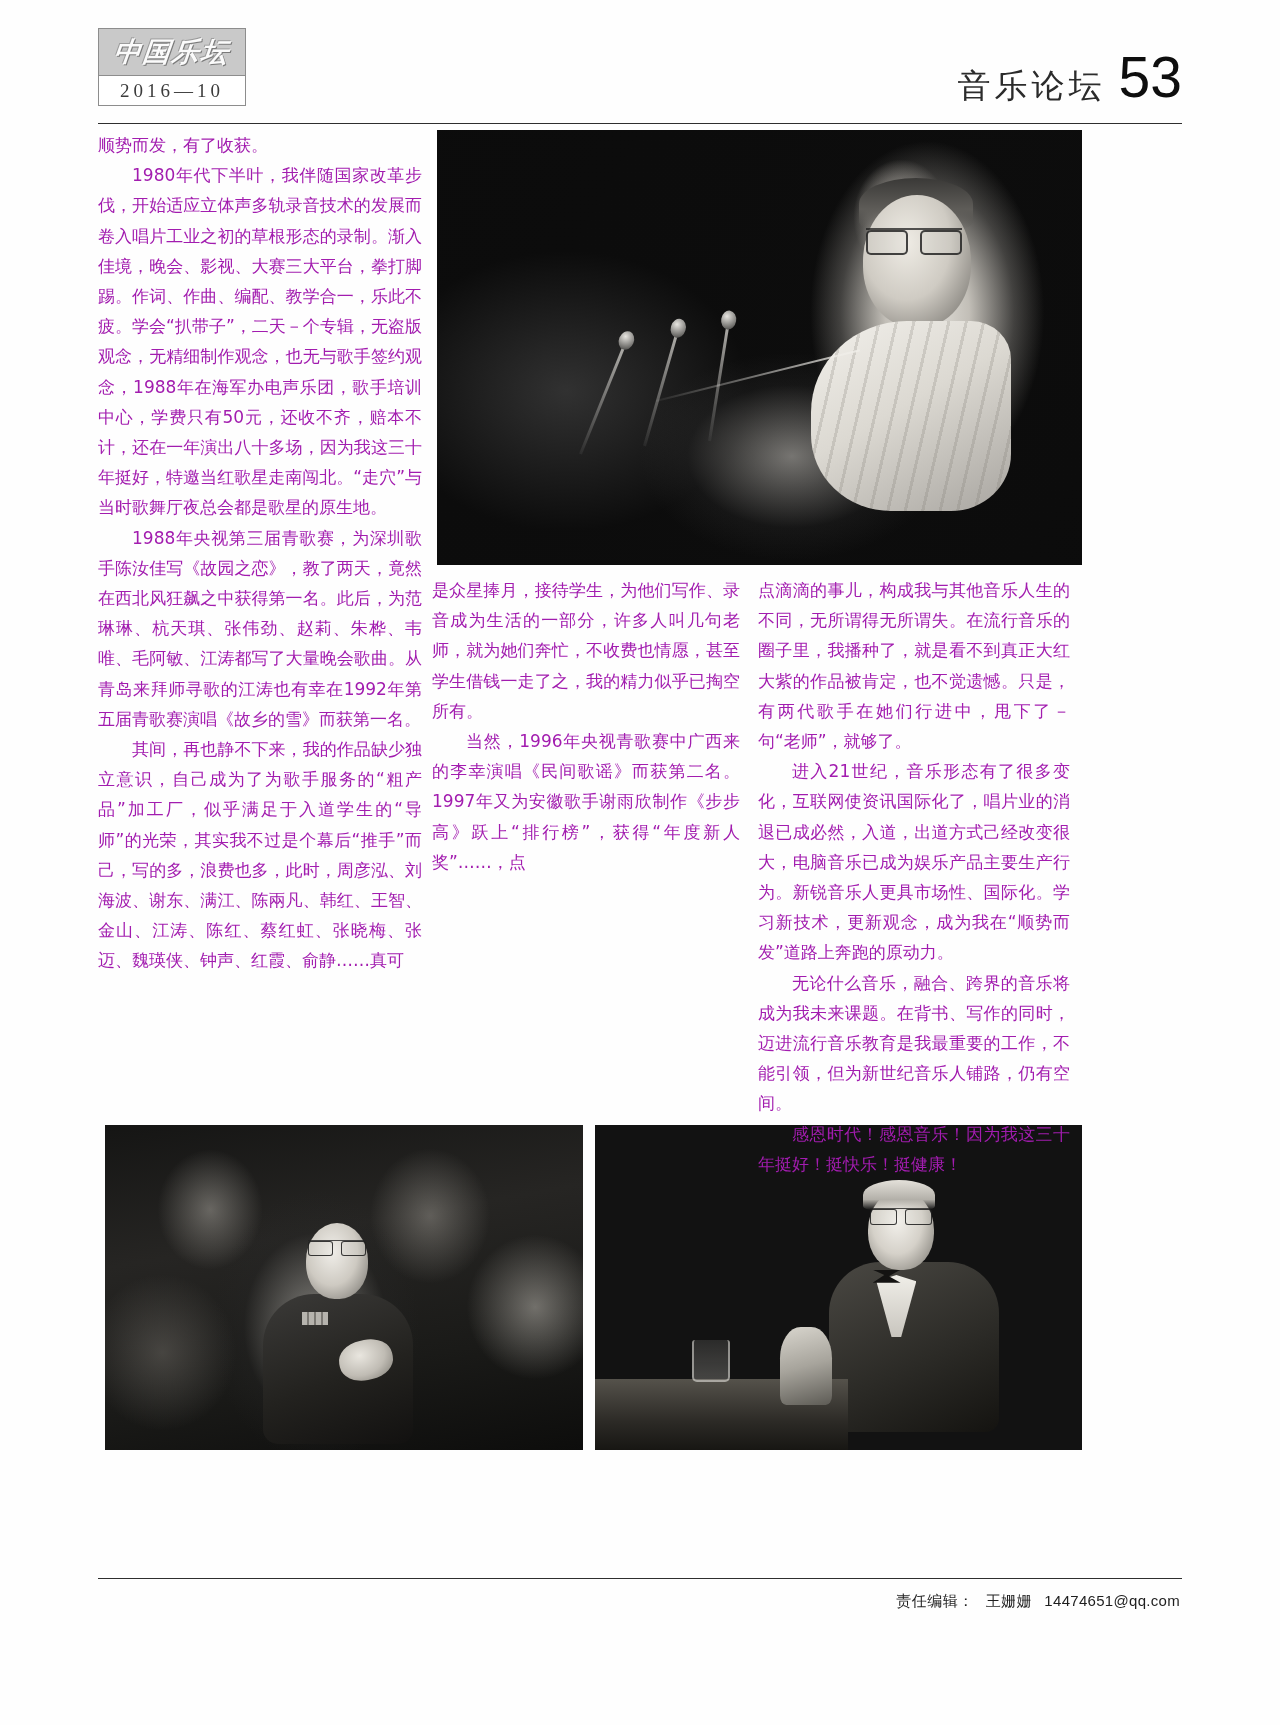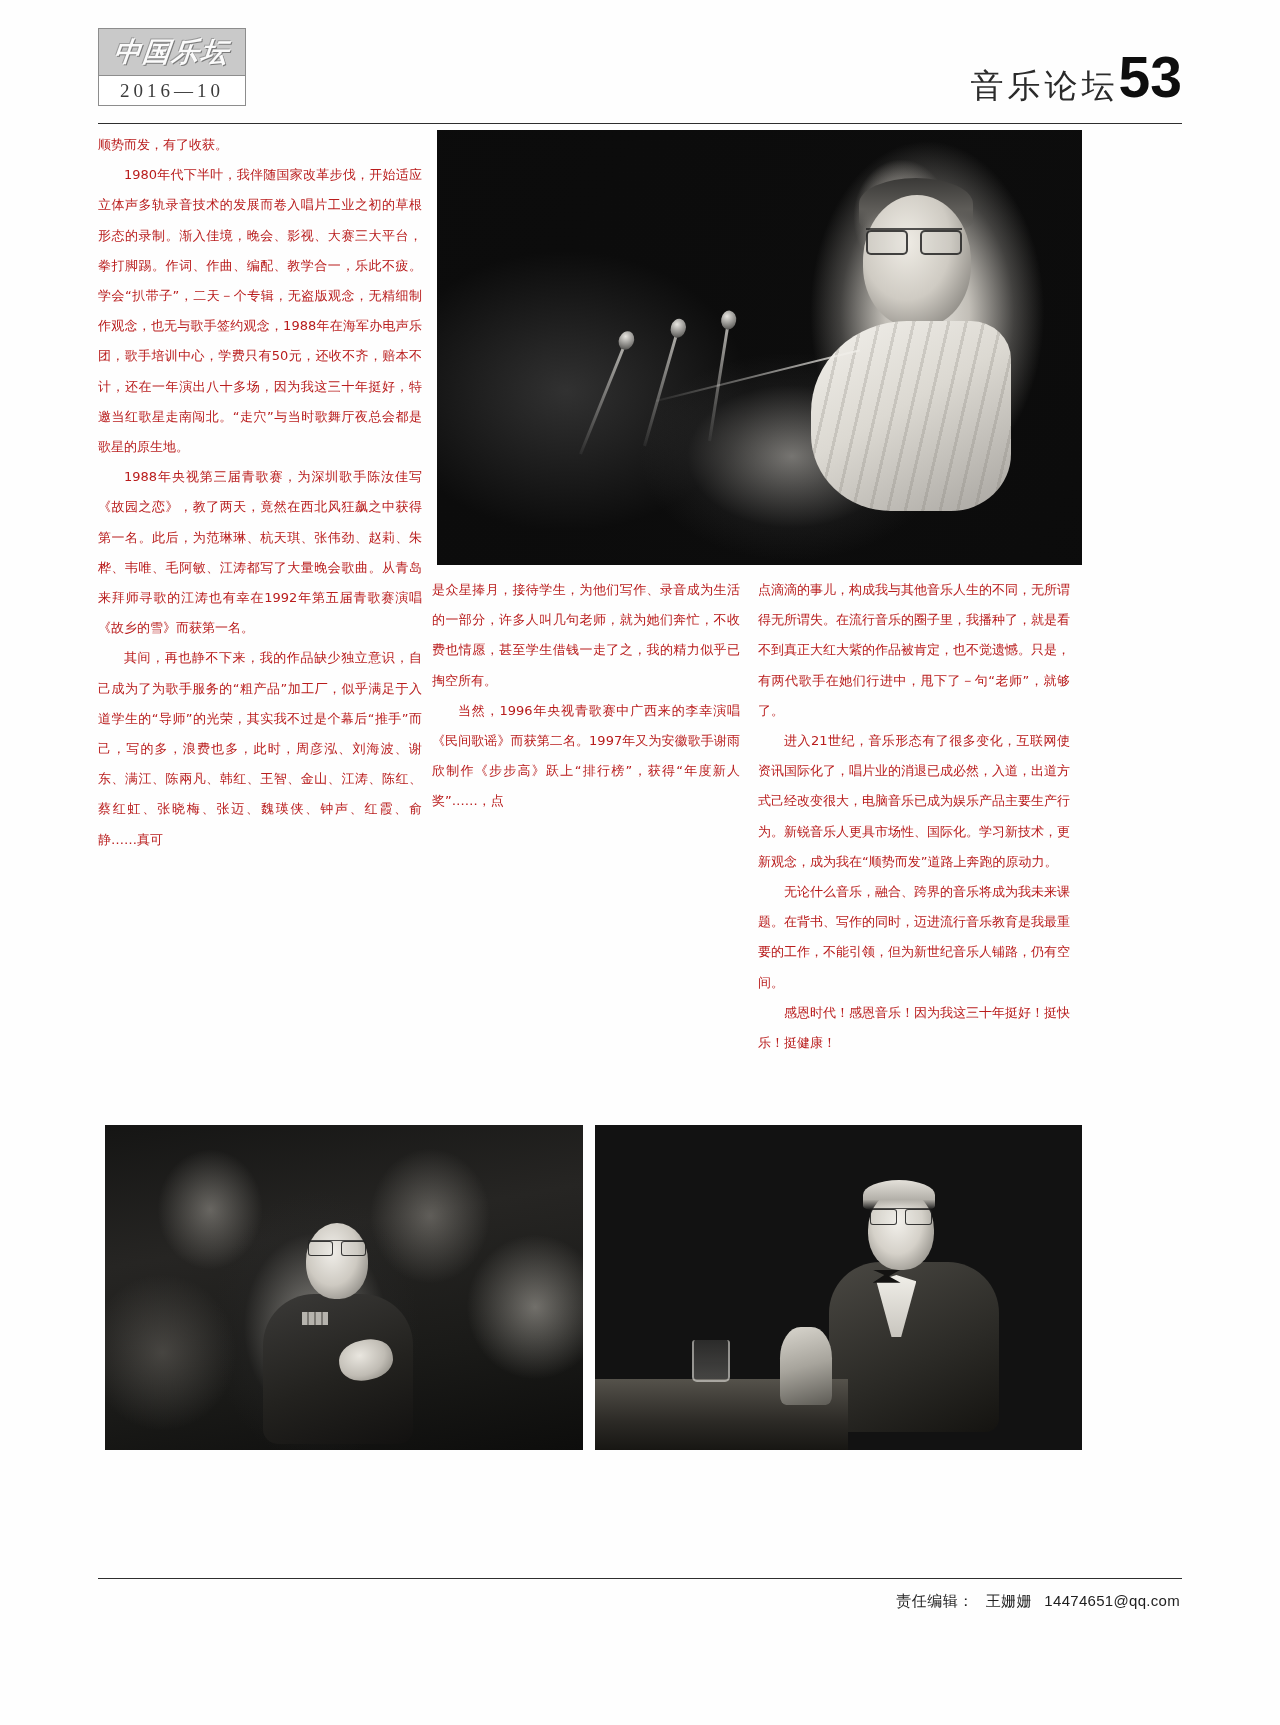--- a/index.html
+++ b/index.html
@@ -73,53 +73,53 @@
     letter-spacing: 4px;
     color: #3b3b3b;
     white-space: nowrap;
   }
   .header-right {
     position: absolute;
     right: 0;
     top: 24px;
     display: flex;
     align-items: baseline;
-    gap: 0;
+    gap: 13px;
   }
   .section-title {
     font-family: "Liberation Serif", "DejaVu Serif", serif;
     font-size: 33px;
     letter-spacing: 4px;
     color: #2b2b2b;
   }
   .page-number {
     font-family: "Liberation Sans", "DejaVu Sans", sans-serif;
     font-size: 57px;
-    font-weight: 700;
+    font-weight: 400;
     color: #0e0e0e;
     line-height: 0.9;
   }
   .header-rule {
     position: absolute;
     left: 98px;
     top: 123px;
     width: 1084px;
     height: 0;
     border-top: 1.6px solid #2e2e2e;
   }
 
   
   .cjk {
     font-family: "DejaVu Sans", "Liberation Sans", sans-serif;
   }
   .col {
     position: absolute;
-    font-size: 13px;
+    font-size: 17px;
     line-height: 30.2px;
-    color: #b91c1c;
+    color: #a21caf;
     text-align: justify;
     text-justify: inter-ideograph;
   }
   .col p {
     margin: 0;
   }
   .col p.indent {
     text-indent: 2em;
   }
 

